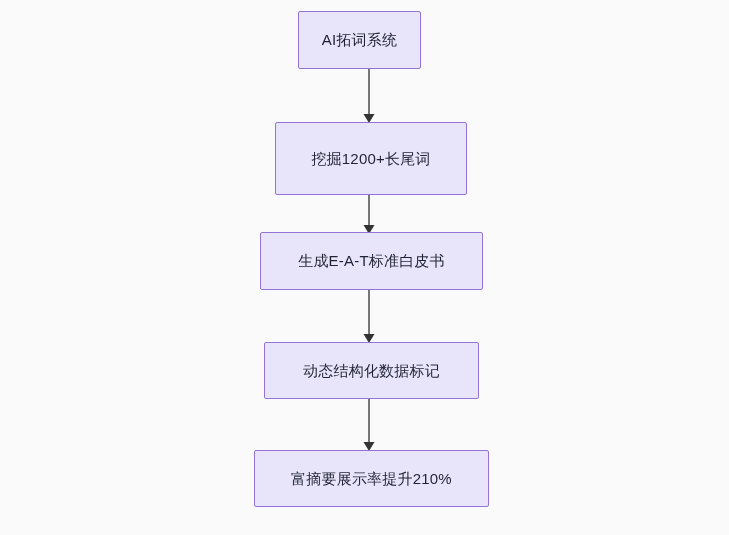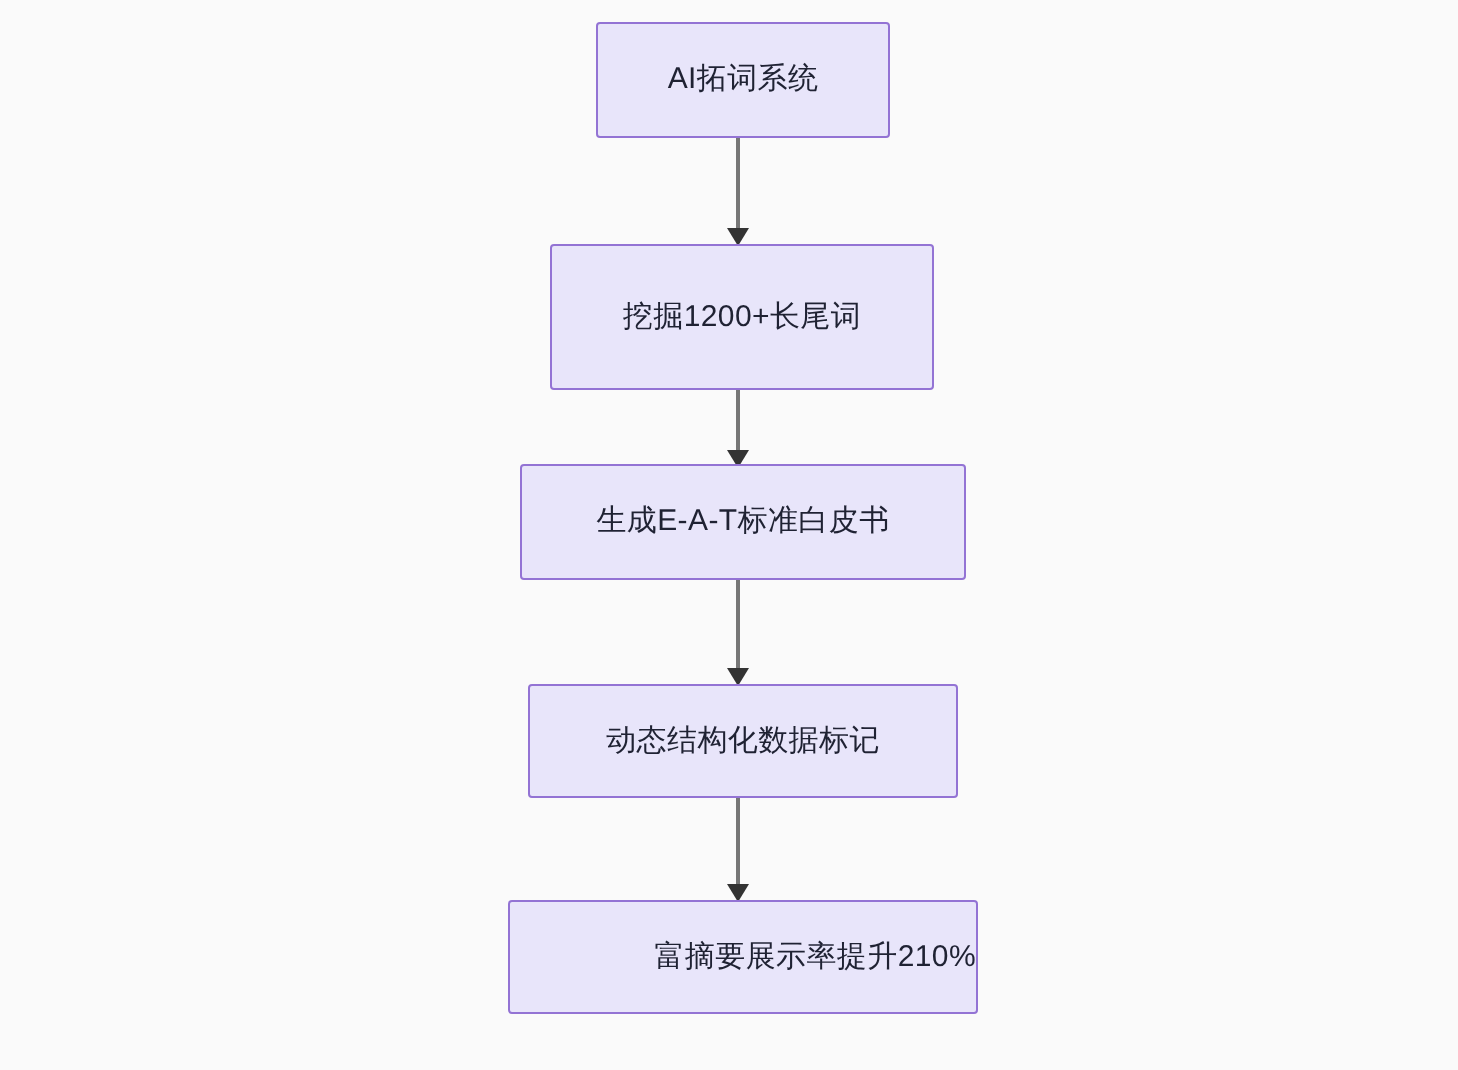--- a/index.html
+++ b/index.html
@@ -68,33 +68,33 @@
   <svg class="edge" style="left:360px; top:289px; width:18px; height:55px;" viewBox="0 0 18 55">
     <line class="edge-line" x1="9" y1="0" x2="9" y2="46"></line>
     <polygon class="edge-head" points="3.5,45 14.5,45 9,54"></polygon>
   </svg>
 
   <svg class="edge" style="left:360px; top:398px; width:18px; height:54px;" viewBox="0 0 18 54">
     <line class="edge-line" x1="9" y1="0" x2="9" y2="45"></line>
     <polygon class="edge-head" points="3.5,44 14.5,44 9,53"></polygon>
   </svg>
 
-  <div class="node" style="left:298px; top:11px; width:147px; height:58px;">
+  <div class="node" style="left:298px; top:11px; width:123px; height:58px;">
     <span class="node-label">AI拓词系统</span>
   </div>
 
   <div class="node" style="left:275px; top:122px; width:192px; height:73px;">
     <span class="node-label">挖掘1200+长尾词</span>
   </div>
 
   <div class="node" style="left:264px; top:342px; width:215px; height:57px;">
     <span class="node-label">动态结构化数据标记</span>
   </div>
 
   <div class="node" style="left:260px; top:232px; width:223px; height:58px;">
     <span class="node-label">生成E-A-T标准白皮书</span>
   </div>
 
-  <div class="node" style="left:254px; top:450px; width:235px; height:57px;justify-content:flex-end;">
+  <div class="node" style="left:254px; top:450px; width:235px; height:57px;">
     <span class="node-label">富摘要展示率提升210%</span>
   </div>
 
 </div>
 
 </body></html>

